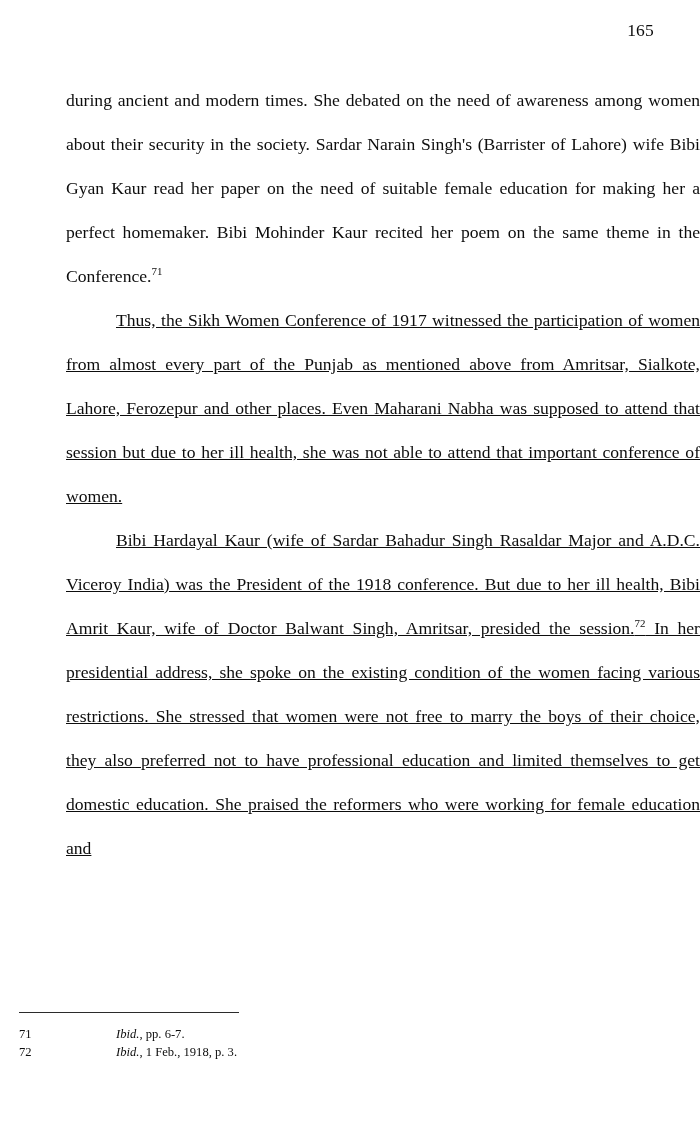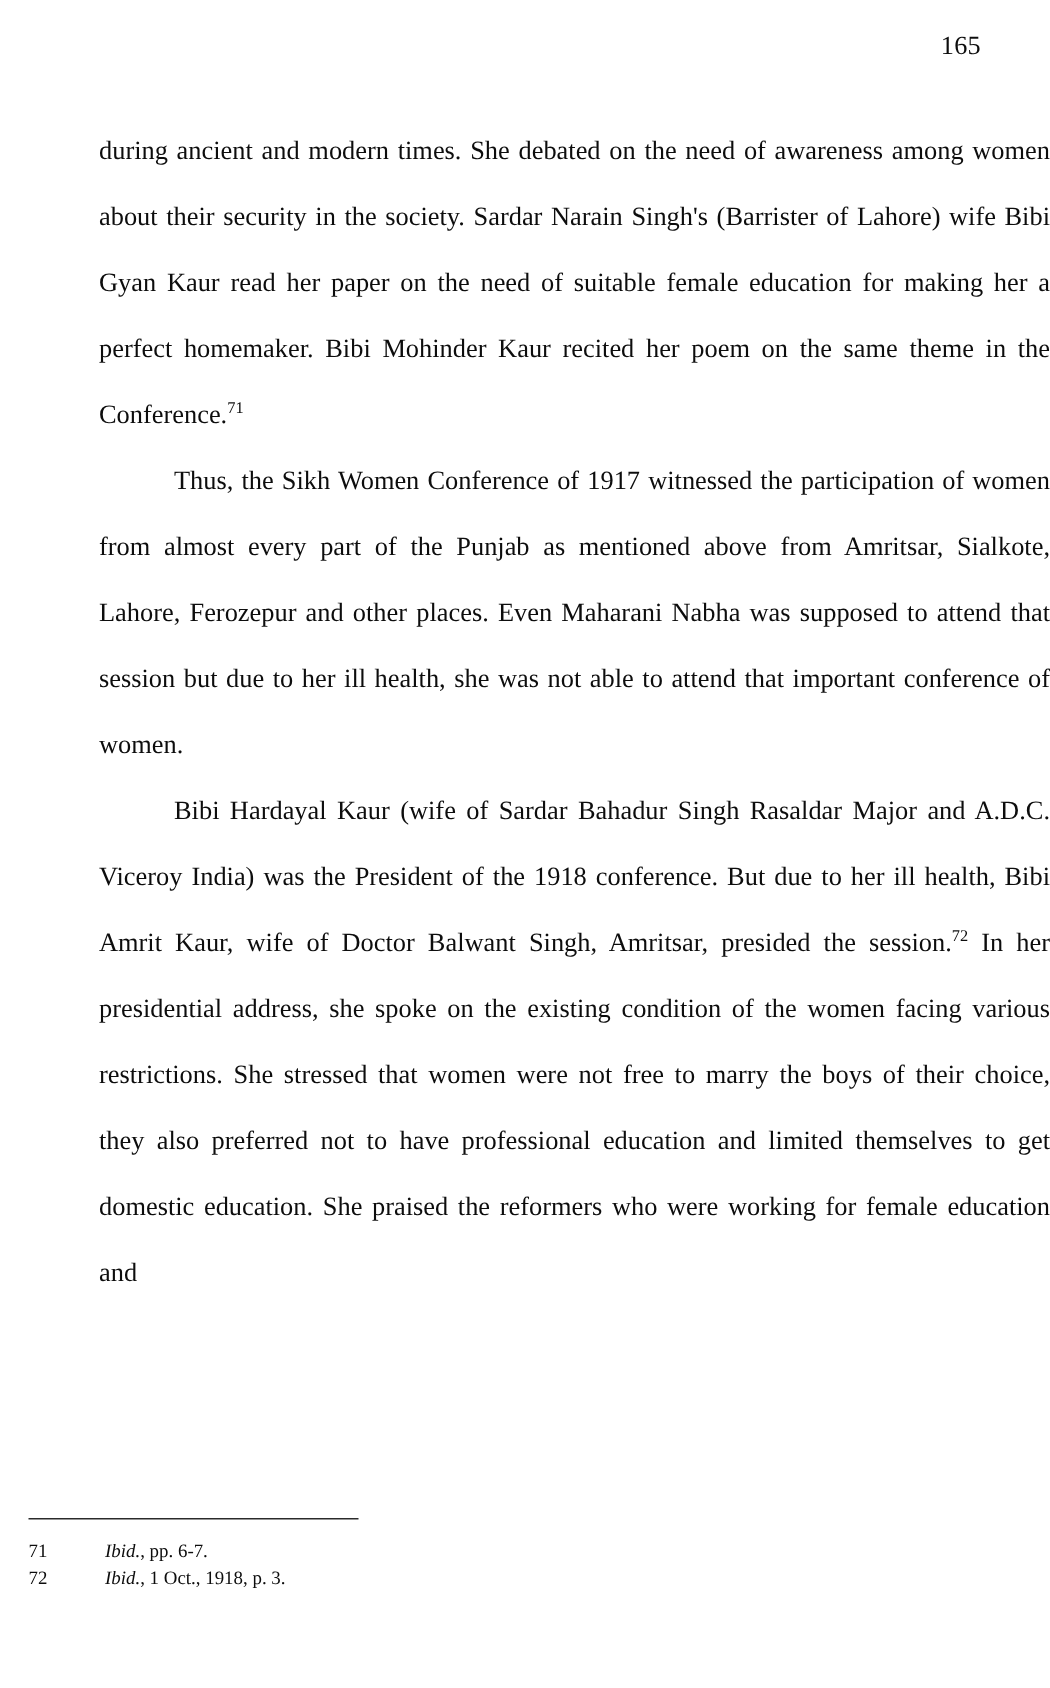--- a/index.html
+++ b/index.html
@@ -51,20 +51,21 @@
     font-size: 17.6px;
     line-height: 44px;
     text-align: justify;
     text-justify: inter-word;
     word-spacing: 0.3px;
     -webkit-hyphens: none;
     hyphens: none;
   }
   p.para.indent {
     text-indent: 50px;
+    text-decoration: underline;
   }
   
 
   sup.fn-ref {
     font-size: 0.62em;
     vertical-align: super;
     line-height: 0;
   }
 
   
@@ -90,20 +91,21 @@
     display: flex;
     align-items: baseline;
     white-space: nowrap;
   }
   .fn-num {
     width: 51px;
     flex: 0 0 51px;
   }
   .fn-text {
     flex: 1 1 auto;
+    margin-left: 46px;
   }
   .fn-text i {
     font-style: italic;
   }
 </style>
 </head>
 <body>
 
 <div class="page">
 
@@ -123,18 +125,18 @@
 
   <div class="footnotes">
 
     <div class="footnote">
       <span class="fn-num">71</span>
       <span class="fn-text"><i>Ibid.</i><span>, pp. 6-7.</span></span>
     </div>
 
     <div class="footnote">
       <span class="fn-num">72</span>
-      <span class="fn-text"><i>Ibid.</i><span>, 1 Oct., 1918, p. 3.</span></span>
+      <span class="fn-text"><i>Ibid.</i><span>, 1 Feb., 1918, p. 3.</span></span>
     </div>
 
   </div>
 
 </div>
 
 </body></html>

